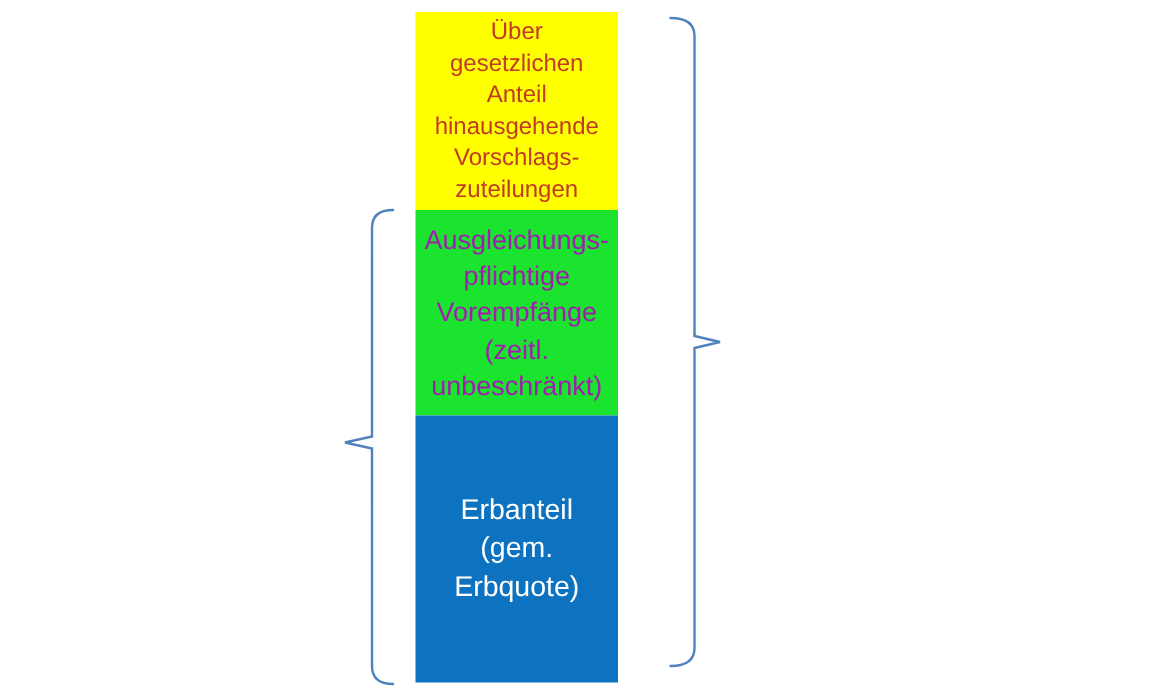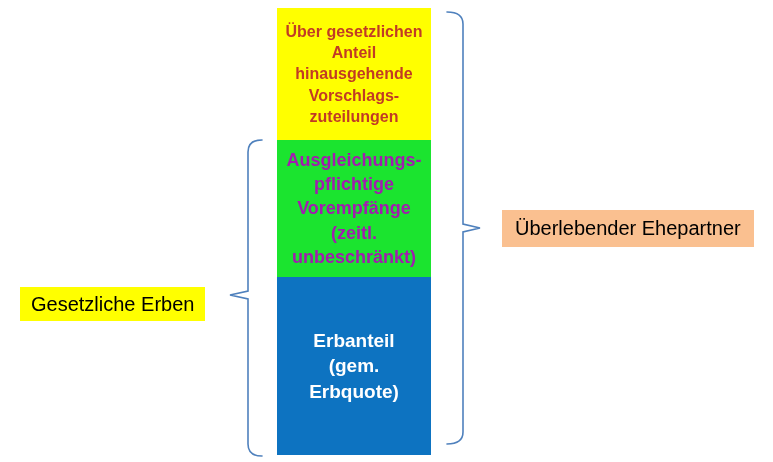--- a/index.html
+++ b/index.html
@@ -12,22 +12,21 @@
     position: relative;
     width: 773px;
     height: 462px;
     background: #ffffff;
     overflow: hidden;
   }
   .stacked-bar {
     position: absolute;
     left: 277px;
     top: 8px;
-    width: 154px;
-    font-weight: bold;
+    width: 135px;
   }
   .segment {
     display: flex;
     align-items: center;
     justify-content: center;
     text-align: center;
     white-space: pre-line;
     box-sizing: border-box;
     padding: 2px 6px;
   }
@@ -107,17 +106,15 @@
       <path d="M36,3 Q22,3 22,15 L22,154 L4,158 L22,162 L22,307 Q22,319 36,319" fill="none" stroke="#4F81BD" stroke-width="1.6" stroke-linecap="round"></path>
     </svg>
   </div>
 
   <div class="brace" style="left:443px; top:9px;">
     <svg width="40" height="438" viewBox="0 0 40 438">
       <path d="M4,3 Q20,3 20,15 L20,215 L37,219 L20,223 L20,423 Q20,435 4,435" fill="none" stroke="#4F81BD" stroke-width="1.6" stroke-linecap="round"></path>
     </svg>
   </div>
 
-  <div class="side-label left">Gesetzliche Erben</div>
 
-  <div class="side-label right">Überlebender Ehepartner</div>
 
 </div>
 
 </body></html>

